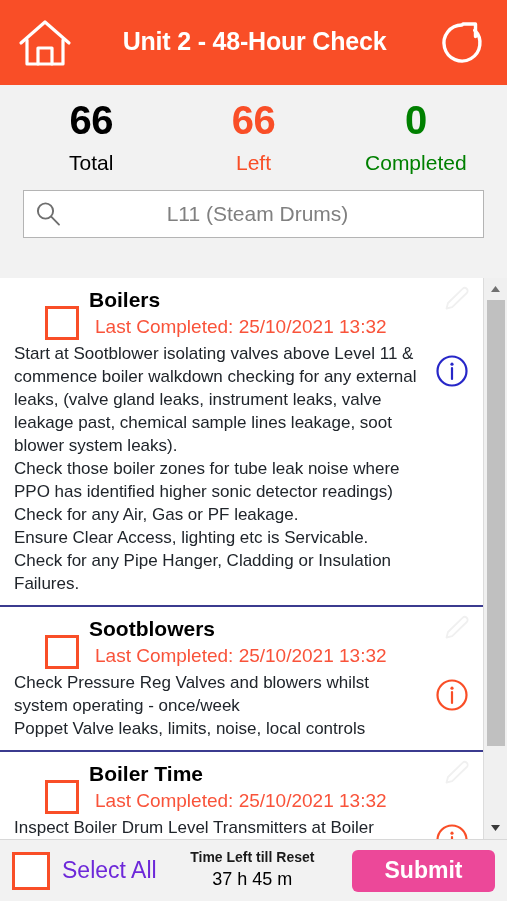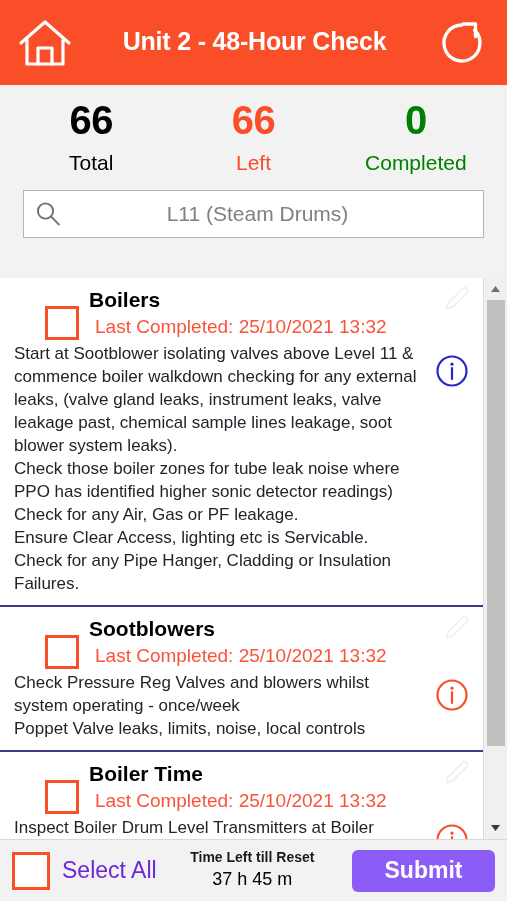--- a/index.html
+++ b/index.html
@@ -176,21 +176,21 @@
   .timer-block {
     flex: 1 1 auto;
     text-align: center;
     padding-right: 4px;
   }
   .timer-label { font-size: 14px; font-weight: bold; color: #1a1a1a; line-height: 17px; }
   .timer-value { font-size: 18px; color: #000000; line-height: 27px; }
   .submit-btn {
     flex: 0 0 143px;
     height: 42px;
-    background: #8b5cf6;
+    background: #ec4899;
     border: none; border-radius: 6px;
     color: #ffffff;
     font-size: 23px; font-weight: bold;
     font-family: "Liberation Sans", sans-serif;
     cursor: pointer;
   }
 </style>
 </head>
 <body>
 

